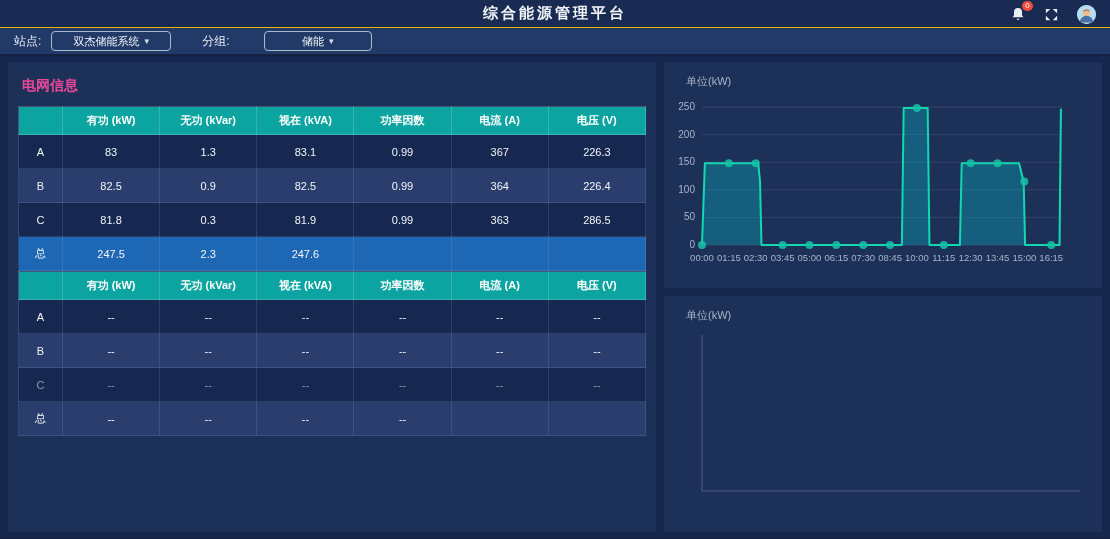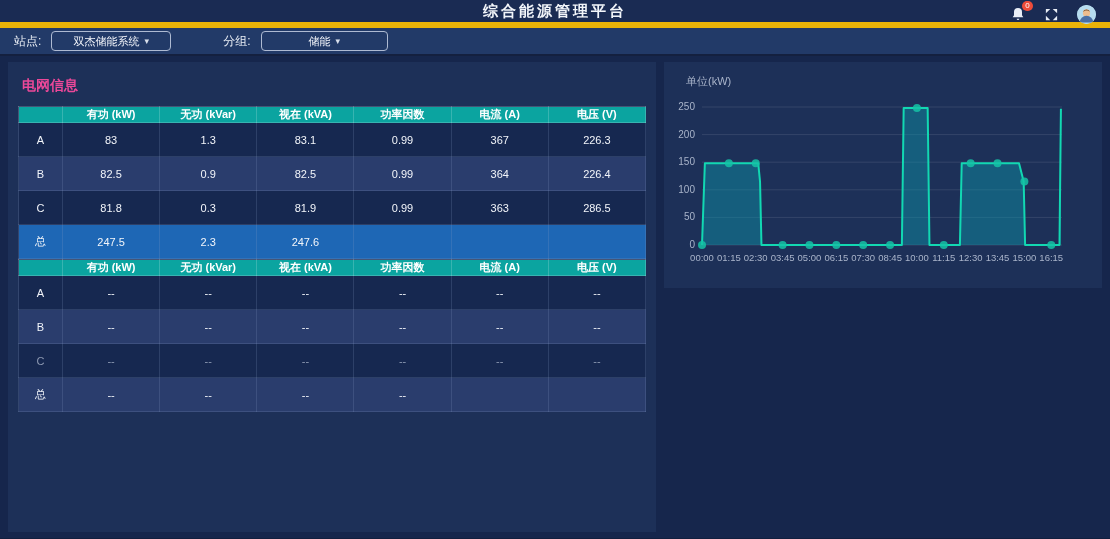--- a/index.html
+++ b/index.html
@@ -7,21 +7,21 @@
   body {
     background:#16264c;
     font-family:"Liberation Sans","DejaVu Sans",sans-serif;
     color:#ffffff;
     font-size:12px;
   }
   
   .app-header{
     height:28px; background:#1a2b53; position:relative;
     display:flex; align-items:center; justify-content:center;
-    border-bottom:6px solid #eab308;
+    border-bottom:1px solid #eab308;
   }
   .app-title{ font-size:15px; letter-spacing:3px; color:#f2f5fa; font-weight:bold; }
   .header-right{
     position:absolute; right:14px; top:0; height:28px;
     display:flex; align-items:center; gap:18px;
   }
   .bell-wrap{ position:relative; width:16px; height:16px; cursor:pointer; }
   .badge{
     position:absolute; top:-5px; right:-7px; background:#ed4c3a; color:#fff;
     font-size:8px; line-height:10px; min-width:11px; text-align:center;
@@ -35,44 +35,44 @@
   .toolbar{
     height:28px; background:#223a68; display:flex; align-items:center;
     padding-left:14px; gap:10px; border-bottom:2px solid #14203f;
   }
   .toolbar-label{ font-size:12px; color:#e8edf5; }
   .dd-btn{
     height:20px; background:transparent; border:1px solid #aebad2; border-radius:4px;
     color:#f0f3f9; font-size:11px; display:flex; align-items:center; justify-content:center;
     gap:5px; cursor:pointer; padding:0 10px;
   }
-  .dd-site{ width:120px; margin-right:42px; }
-  .dd-group{ width:127px; }
+  .dd-site{ width:120px; margin-right:21px; }
+  .dd-group{ width:108px;margin-left:24px; }
   .caret{ font-size:9px; color:#d9e0ec; }
   
   .main{ display:flex; gap:8px; padding:6px 8px 0 8px; }
   .left-panel{
     width:648px; height:470px; background:#1d3058; padding:0 10px;
   }
-  .right-col{ width:438px; display:flex; gap:8px; }
+  .right-col{ width:438px; display:flex; flex-direction:column; gap:8px; }
   .chart-panel{ background:#1d3058; }
   .chart-panel.top{ height:226px; }
   .chart-panel.bottom{ height:236px; }
   .section-title{
     font-size:14px; font-weight:bold; color:#ec4899; padding:15px 0 11px 4px;
   }
   .section-title.second{ padding-top:52px; }
   
   table.data-table{ width:100%; border-collapse:collapse; table-layout:fixed; }
   table.data-table th, table.data-table td{
     border:1px solid rgba(140,160,200,0.20);
     text-align:center; font-size:11px;
   }
   table.data-table th{
-    background:#0ba4a0; height:16px; font-weight:bold; color:#ffffff;
+    background:#0ba4a0; height:28px; font-weight:bold; color:#ffffff;
     border-color:rgba(255,255,255,0.18);
   }
   table.data-table td{ height:34px; color:#f2f5fa; }
   col.c-label{ width:44px; }
   tr.row-dark td{ background:#162850; }
   tr.row-light td{ background:#2a3d6d; }
   tr.row-total td{ background:#1e67b5; }
   tr.row-dim td{ color:#8d99b2; }
   
   .chart-title{ font-size:11px; color:#a9b4ca; padding:12px 0 0 22px; }

